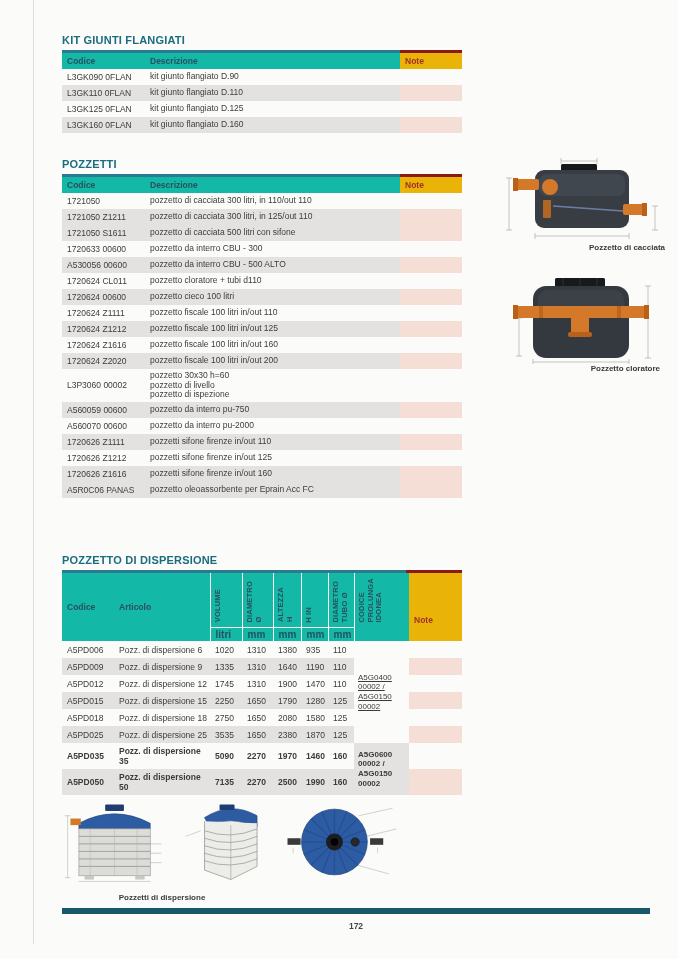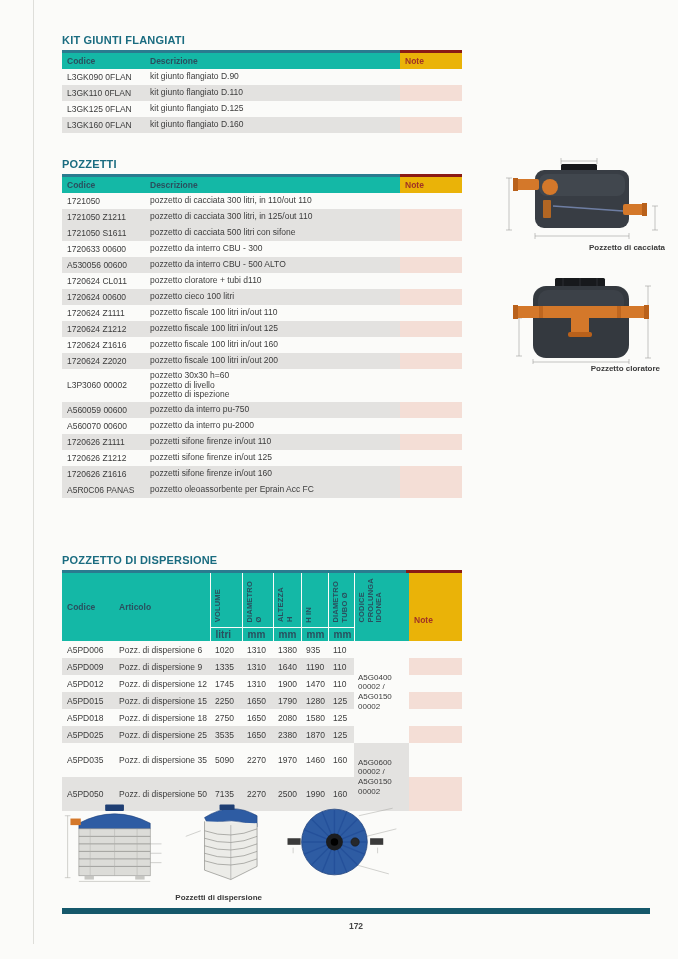--- a/index.html
+++ b/index.html
@@ -31,35 +31,35 @@
   tbody tr.odd td { background: transparent; }
   .cell-desc { white-space: pre-line; line-height: 1.12; padding-top: 2px; padding-bottom: 2px; }
 
   
   .disp-table th.rot { height: 54px; vertical-align: bottom; padding: 0 0 2px 3px; border-left: 1px solid #fbfbf9; }
   .disp-table th.rot span { display: inline-block; writing-mode: vertical-rl; transform: rotate(180deg); white-space: pre-line; font-size: 7.5px; line-height: 1.15; letter-spacing: .2px; }
   .disp-table th.note { vertical-align: bottom; padding-bottom: 16px; }
   .disp-table tr.units th { height: 14px; border-top: 1px solid #fbfbf9; border-left: 1px solid #fbfbf9; font-size: 10px; }
   .disp-table tr.units th.unit-empty { border-top: none; }
   .disp-table tbody tr.h17 { height: 17px; }
-  .disp-table tbody tr.tall { height: 34px; }
+  .disp-table tbody tr.tall { height: 26px; font-weight: bold; }
   .disp-table tbody td { height: auto; }
   .disp-table td.pl { font-size: 8px; line-height: 1.2; padding-left: 4px; vertical-align: middle; }
-  .disp-table tr.even td.pl.g1, .disp-table tr.odd td.pl.g1 { background: #fbfbf9; }
+  .disp-table tr.even td.pl.g1, .disp-table tr.odd td.pl.g1 { background: #fbfbf9; text-decoration: underline; }
   .disp-table tr.even td.pl.g2, .disp-table tr.odd td.pl.g2 { background: #e3e2e0; }
 
   
   .fig { position: absolute; }
   #fig-cacciata { left: 497px; top: 156px; width: 168px; }
   #fig-cloratore { left: 505px; top: 272px; width: 155px; }
   #fig-disp { left: 62px; top: 796px; width: 345px; display: flex; gap: 12px; }
   .fig-caption { font-size: 8px; font-weight: bold; color: #3a3a3a; text-align: right; }
   #cap-cacciata { position: absolute; left: 497px; top: 243px; width: 168px; }
   #cap-cloratore { position: absolute; left: 505px; top: 364px; width: 155px; }
-  #cap-disp { position: absolute; left: 62px; top: 893px; width: 200px; text-align: right; }
+  #cap-disp { position: absolute; left: 62px; top: 893px; width: 200px; text-align: center; }
 
   .footer-bar { position: absolute; left: 62px; top: 908px; width: 588px; height: 6px; background: #15586b; }
   .page-num { position: absolute; left: 62px; top: 921px; width: 588px; text-align: center; font-size: 8.5px; font-weight: bold; color: #454545; }
 </style>
 </head>
 <body>
 
 <div class="page">
   <div class="page-edge"></div>
 

